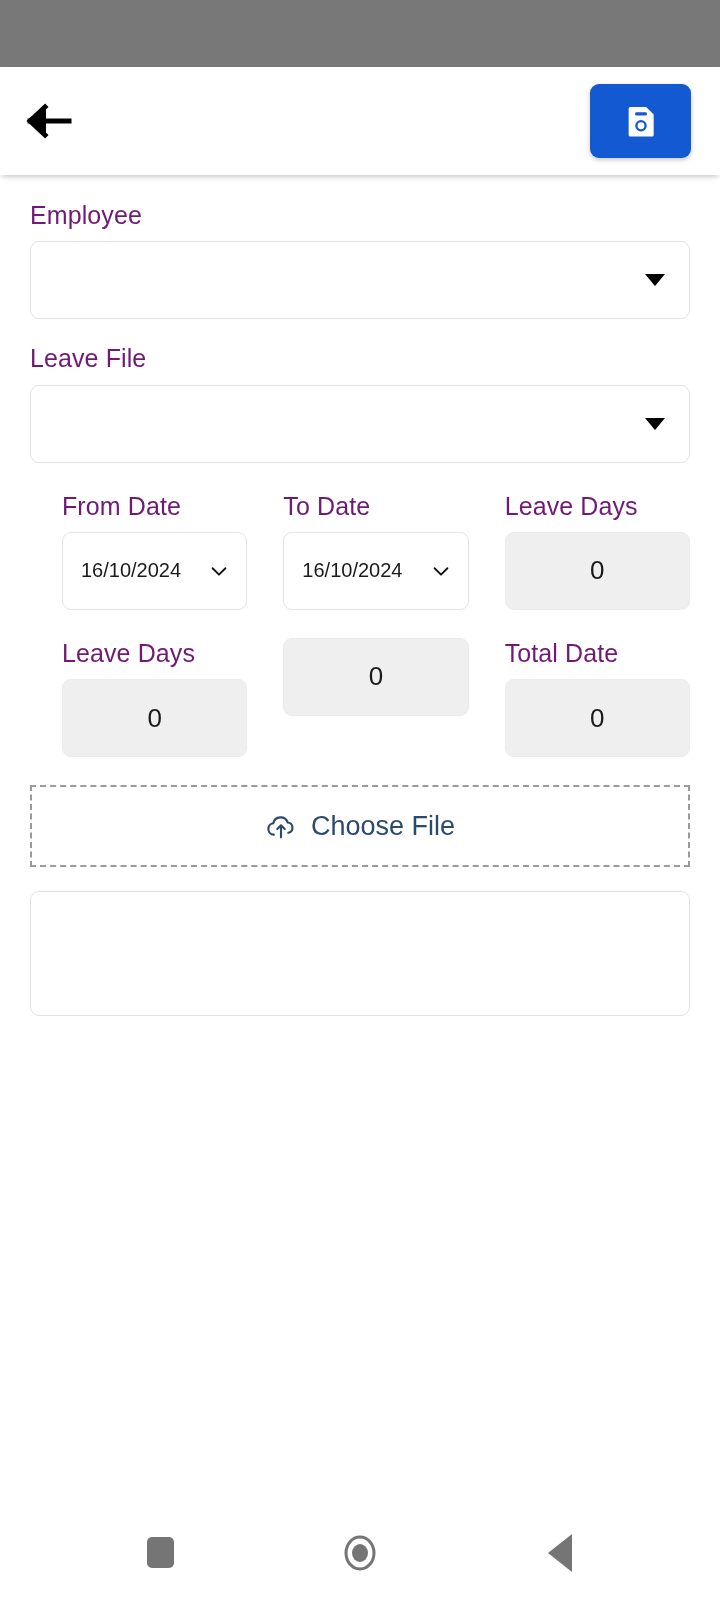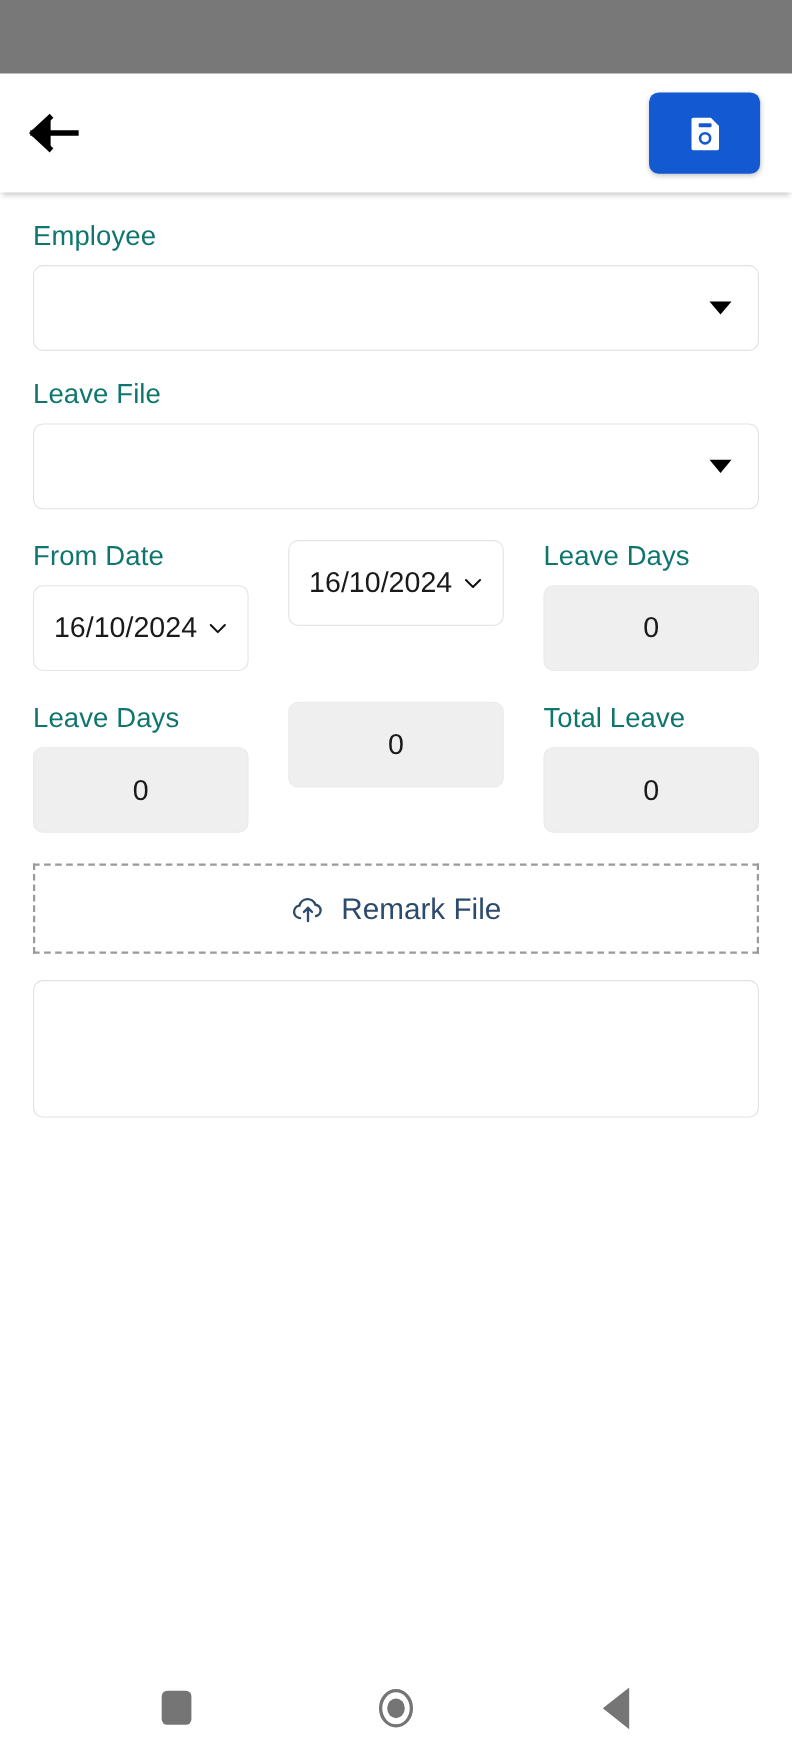--- a/index.html
+++ b/index.html
@@ -71,21 +71,21 @@
   
   .content {
     flex: 1 1 auto;
     background: #ffffff;
     padding: 25px 30px 0 30px;
     overflow: hidden;
   }
 
   .field-label {
     font-size: 25px;
-    color: #0f766e;
+    color: #701a75;
     line-height: 1.25;
     margin-bottom: 10px;
     display: block;
     letter-spacing: 0.1px;
   }
 
   
   .select-box {
     position: relative;
     width: 100%;
@@ -110,38 +110,39 @@
   }
 
   .group { margin-bottom: 24px; }
   .group.tight { margin-bottom: 28px; }
 
   
   .row3 {
     display: flex;
     gap: 36px;
     margin-bottom: 28px;
+    margin-left: 32px;
   }
   .col { flex: 1 1 0; min-width: 0; }
 
   .date-box {
     position: relative;
     width: 100%;
     height: 78px;
     border: 1px solid #e4e4e4;
     border-radius: 9px;
     background: #ffffff;
     display: flex;
     align-items: center;
     justify-content: space-between;
     padding: 0 16px 0 18px;
     cursor: pointer;
   }
   .date-box .date-text {
-    font-size: 26px;
+    font-size: 20px;
     color: #1a1a1a;
     white-space: nowrap;
   }
   .chev {
     flex: 0 0 auto;
     width: 22px;
     height: 22px;
     display: block;
   }
 
@@ -272,20 +273,21 @@
         <span class="field-label">From Date</span>
         <div class="date-box">
           <span class="date-text">16/10/2024</span>
           <svg class="chev" viewBox="0 0 24 24">
             <path d="M5 9 L12 16 L19 9" fill="none" stroke="#111" stroke-width="2" stroke-linecap="round" stroke-linejoin="round"></path>
           </svg>
         </div>
       </div>
 
       <div class="col">
+        <span class="field-label">To Date</span>
         <div class="date-box">
           <span class="date-text">16/10/2024</span>
           <svg class="chev" viewBox="0 0 24 24">
             <path d="M5 9 L12 16 L19 9" fill="none" stroke="#111" stroke-width="2" stroke-linecap="round" stroke-linejoin="round"></path>
           </svg>
         </div>
       </div>
 
       <div class="col">
         <span class="field-label">Leave Days</span>
@@ -303,34 +305,34 @@
         </div>
       </div>
 
       <div class="col">
         <div class="readonly-box">
           <span>0</span>
         </div>
       </div>
 
       <div class="col">
-        <span class="field-label">Total Leave</span>
+        <span class="field-label">Total Date</span>
         <div class="readonly-box">
           <span>0</span>
         </div>
       </div>
     </div>
 
     <div class="group">
       <div class="dropzone">
         <svg width="32" height="30" viewBox="0 0 24 22">
           <path d="M6.6 17.5a4.3 4.3 0 0 1-.4-8.55 5.6 5.6 0 0 1 10.8-.6 3.9 3.9 0 0 1 .5 7.7" fill="none" stroke="#2c4a6b" stroke-width="1.6" stroke-linecap="round"></path>
           <path d="M12 19.5 L12 10.5 M12 10.5 L9.2 13.3 M12 10.5 L14.8 13.3" fill="none" stroke="#2c4a6b" stroke-width="1.6" stroke-linecap="round" stroke-linejoin="round"></path>
         </svg>
-        <span class="label" style="color: rgb(44, 74, 107);">Remark File</span>
+        <span class="label" style="color: rgb(44, 74, 107);">Choose File</span>
       </div>
     </div>
 
     <div class="group">
       <textarea class="remark-box" placeholder="" style=""></textarea>
     </div>
 
   </div>
 
   <div class="nav-bar">

